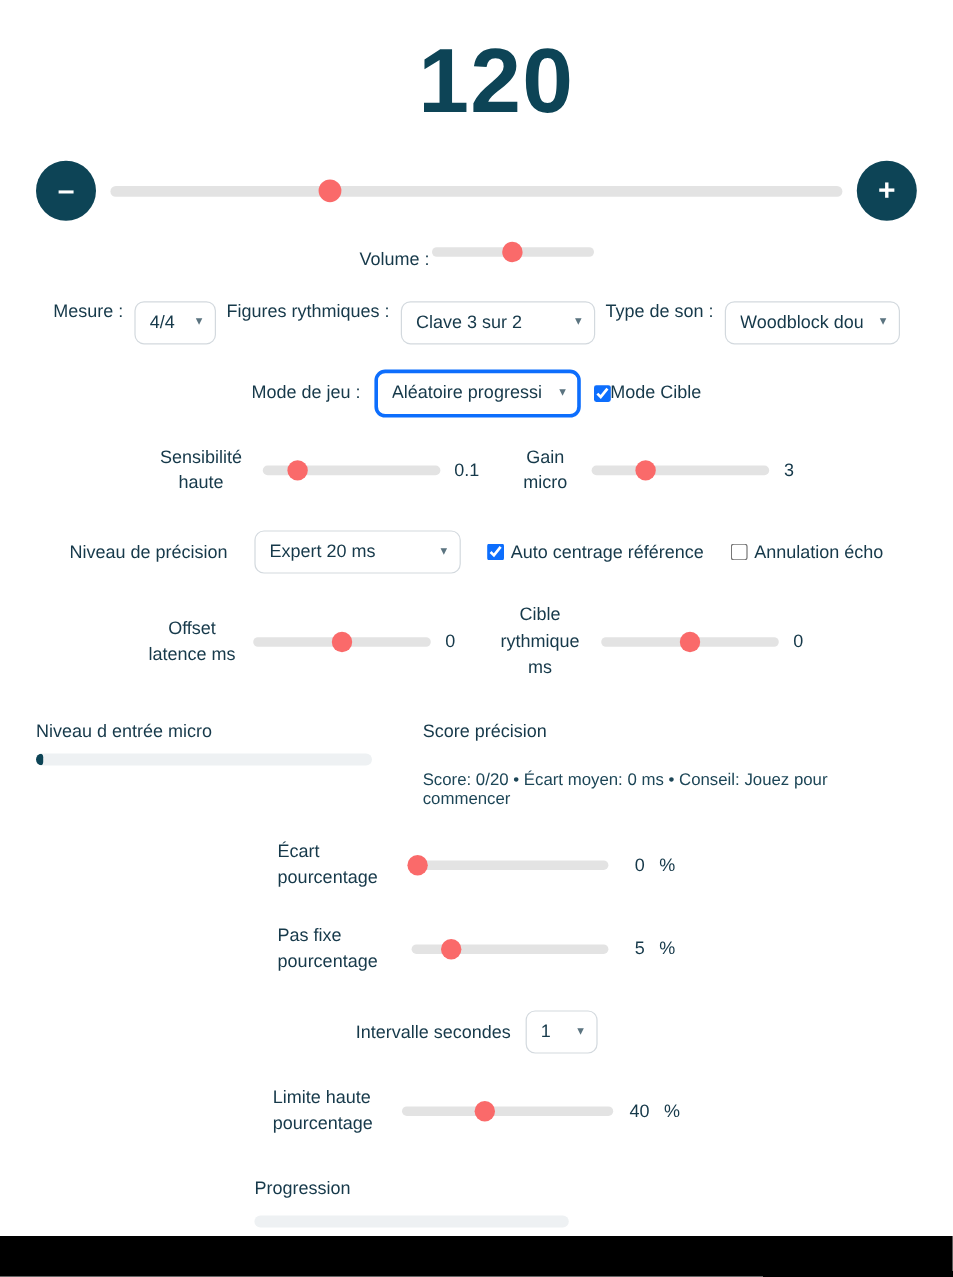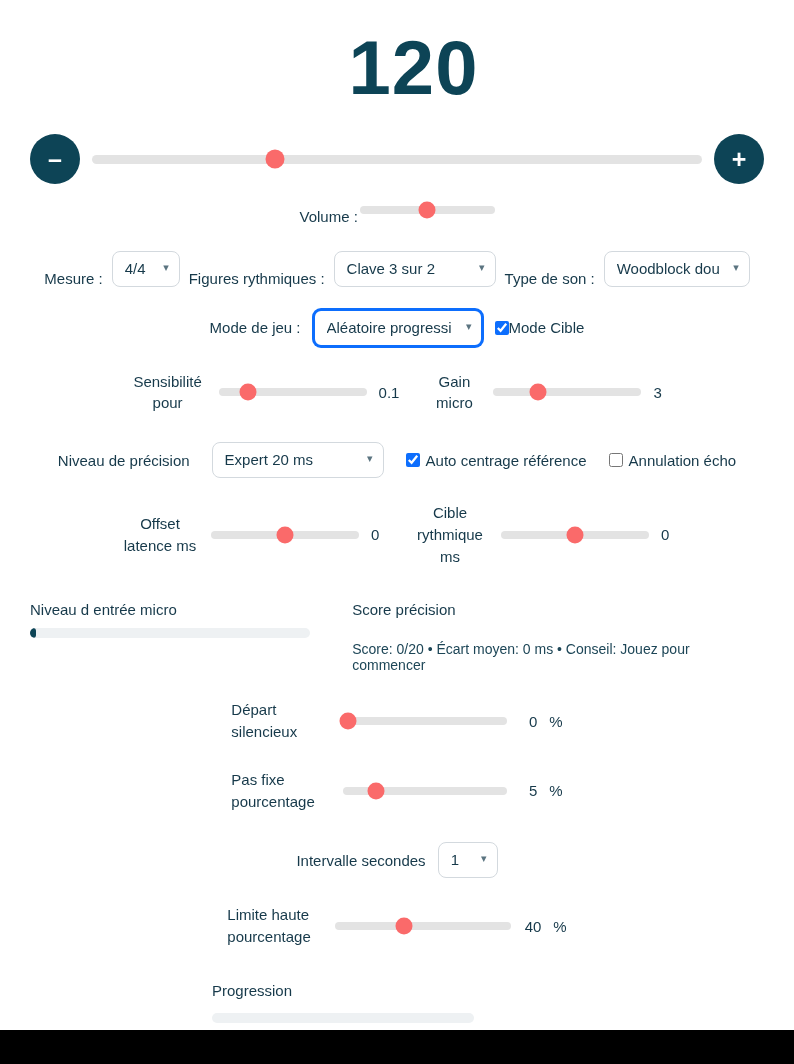--- a/index.html
+++ b/index.html
@@ -134,21 +134,21 @@
     color: #5b7480;
     font-size: 11px;
   }
   .sel-wrap.focused .sel {
     border: 2px solid #0d6efd;
     box-shadow: 0 0 0 1px #0d6efd;
   }
 
   .select-row {
     display: flex;
-    align-items: flex-end;
+    align-items: flex-start;
     justify-content: center;
     gap: 9px;
     padding-top: 22px;
     flex-wrap: nowrap;
   }
   .mode-row {
     display: flex;
     align-items: center;
     justify-content: center;
     gap: 12px;
@@ -313,21 +313,21 @@
       <span class="chev">▾</span>
     </span>
     <span class="cb-item tight">
       <input type="checkbox" id="cb-cible" checked="" style="">
       <label class="lbl" for="cb-cible">Mode Cible</label>
     </span>
   </div>
 
   <div class="duo">
     <span class="duo-item">
-      <span class="duo-lbl">Sensibilité pour</span>
+      <span class="duo-lbl">Sensibilité haute</span>
       <span class="track sm">
         <span class="thumb" id="thumb-sens" style="left: 20%;"></span>
       </span>
       <span class="val">0.1</span>
     </span>
     <span class="duo-item">
       <span class="duo-lbl" style="width:54px">Gain micro</span>
       <span class="track sm">
         <span class="thumb" id="thumb-gain" style="left: 30%;"></span>
       </span>
@@ -377,21 +377,21 @@
         <div class="bar-fill" id="bar-mic" style="width: 2%;"></div>
       </div>
     </div>
     <div class="score-right">
       <div class="score-title">Score précision</div>
       <div class="score-text">Score: 0/20 • Écart moyen: 0 ms • Conseil: Jouez pour commencer</div>
     </div>
   </div>
 
   <div class="pct-row">
-    <span class="pct-lbl">Départ silencieux</span>
+    <span class="pct-lbl">Écart pourcentage</span>
     <span class="track sm">
       <span class="thumb" id="thumb-depart" style="left: 3%;"></span>
     </span>
     <span class="pct-val">0</span>
     <span class="pct-unit">%</span>
   </div>
 
   <div class="pct-row">
     <span class="pct-lbl">Pas fixe pourcentage</span>
     <span class="track sm">

